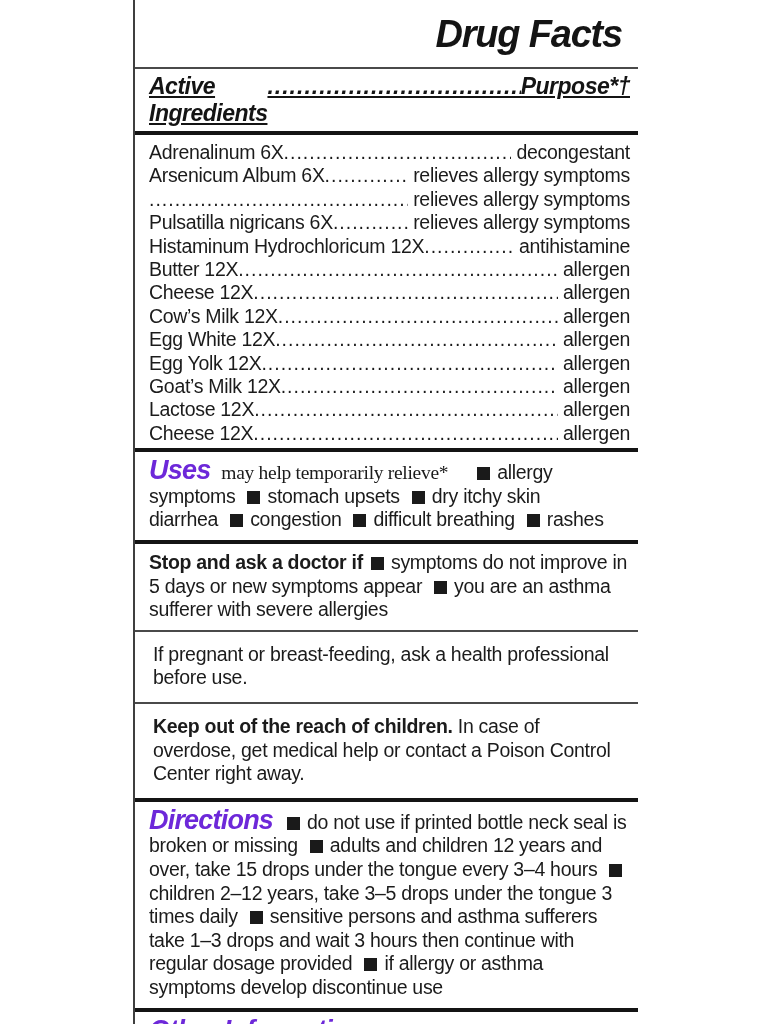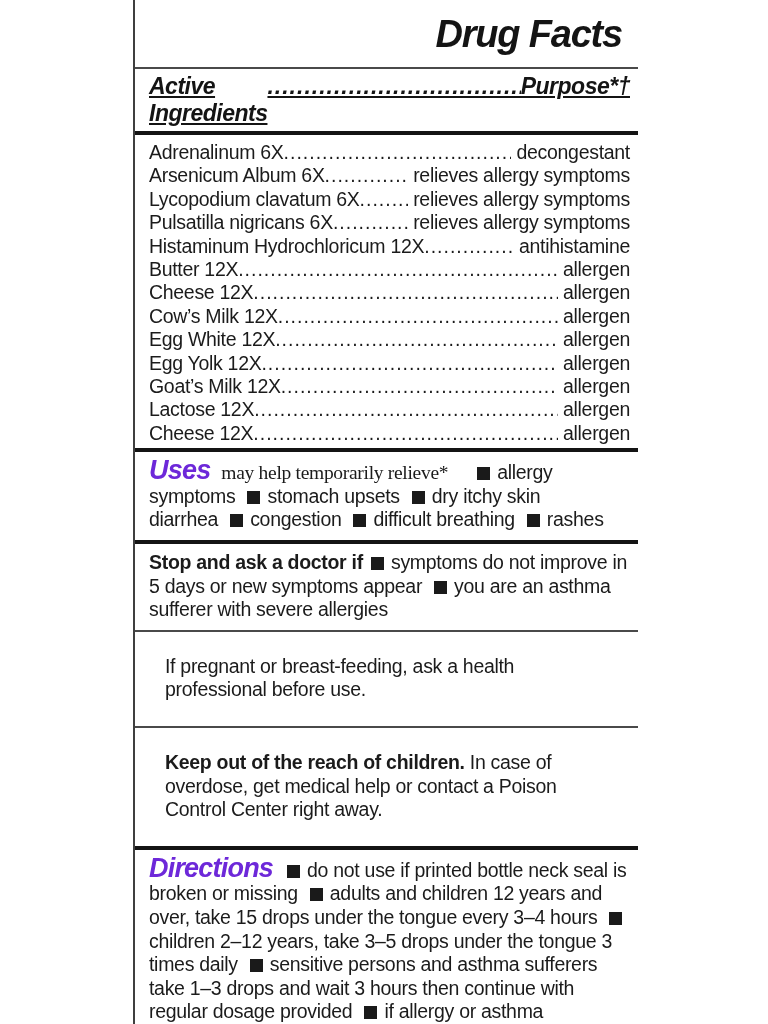--- a/index.html
+++ b/index.html
@@ -35,21 +35,21 @@
   }
   .sec-h.block{display:block;line-height:29px;margin:0 0 2px 0;}
   .lead{font-weight:bold;}
   .intro{margin-right:26px;font-family:Liberation Serif, serif;}
   .item{margin-right:9px;}
   .sq{
     display:inline-block;width:13px;height:13px;background:#1a1a1a;
     margin:0 7px 0 3px;transform:translateY(1px);
   }
   .gap{display:inline-block;width:27px;}
-  p.plain{margin:16px;font-size:19.5px;line-height:23.6px;}
+  p.plain{margin:4px;font-size:19.5px;line-height:23.6px;}
 </style>
 </head>
 <body>
 
 <div class="panel">
 
   <h1 class="title">Drug Facts</h1>
   <div class="rule light"></div>
 
   <div class="ai-header">
@@ -64,21 +64,20 @@
         <span class="ai-name">Adrenalinum 6X</span>
         <span class="dots">......................................................................................................................................................</span>
         <span class="ai-purpose">&nbsp;decongestant</span>
       </div>
       <div class="ai-row">
         <span class="ai-name">Arsenicum Album 6X</span>
         <span class="dots">......................................................................................................................................................</span>
         <span class="ai-purpose">&nbsp;relieves allergy symptoms</span>
       </div>
       <div class="ai-row">
-        <span class="ai-name">Lycopodium clavatum 6X</span>
         <span class="dots">......................................................................................................................................................</span>
         <span class="ai-purpose">&nbsp;relieves allergy symptoms</span>
       </div>
       <div class="ai-row">
         <span class="ai-name">Pulsatilla nigricans 6X</span>
         <span class="dots">......................................................................................................................................................</span>
         <span class="ai-purpose">&nbsp;relieves allergy symptoms</span>
       </div>
       <div class="ai-row">
         <span class="ai-name">Histaminum Hydrochloricum 12X</span>

